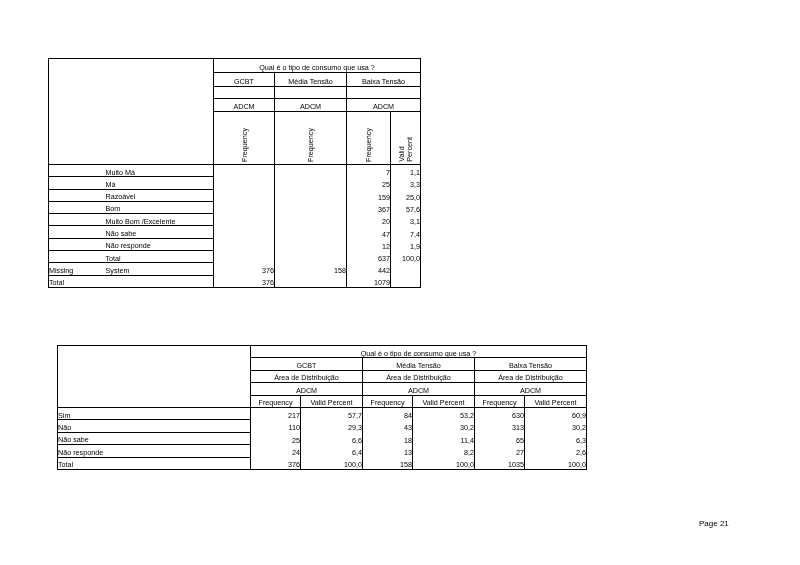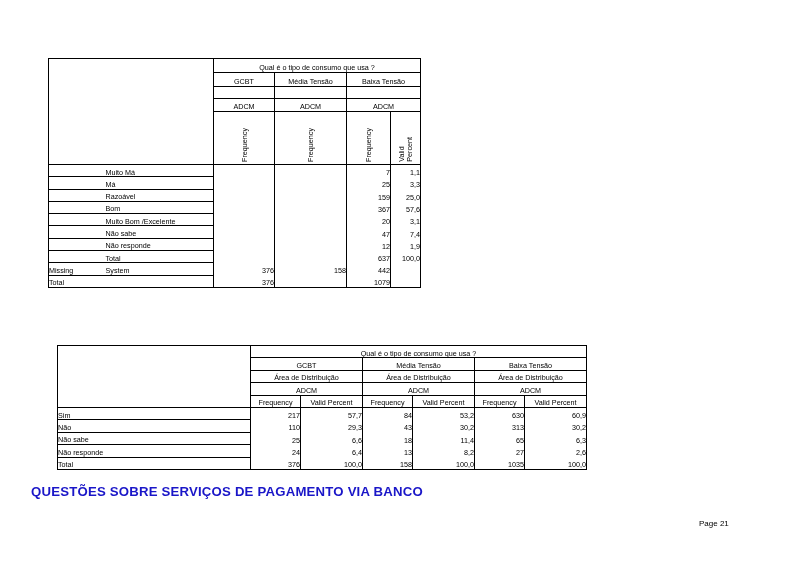--- a/index.html
+++ b/index.html
@@ -329,17 +329,16 @@
           <td class="rgt" style="border-top: none; border-bottom: none;">376</td>
           <td class="rgt" style="border-top: none; border-bottom: none;">100,0</td>
           <td class="rgt" style="border-top: none; border-bottom: none;">158</td>
           <td class="rgt" style="border-top: none; border-bottom: none;">100,0</td>
           <td class="rgt" style="border-top: none; border-bottom: none;">1035</td>
           <td class="rgt" style="border-top: none; border-bottom: none;">100,0</td>
         </tr>
       </tbody>
   </table>
 
-  <div id="section-title">QUESTÕES SOBRE SERVIÇOS DE PAGAMENTO VIA BANCO</div>
 
   <div id="page-footer">Page 21</div>
 
 </div>
 
 </body></html>

